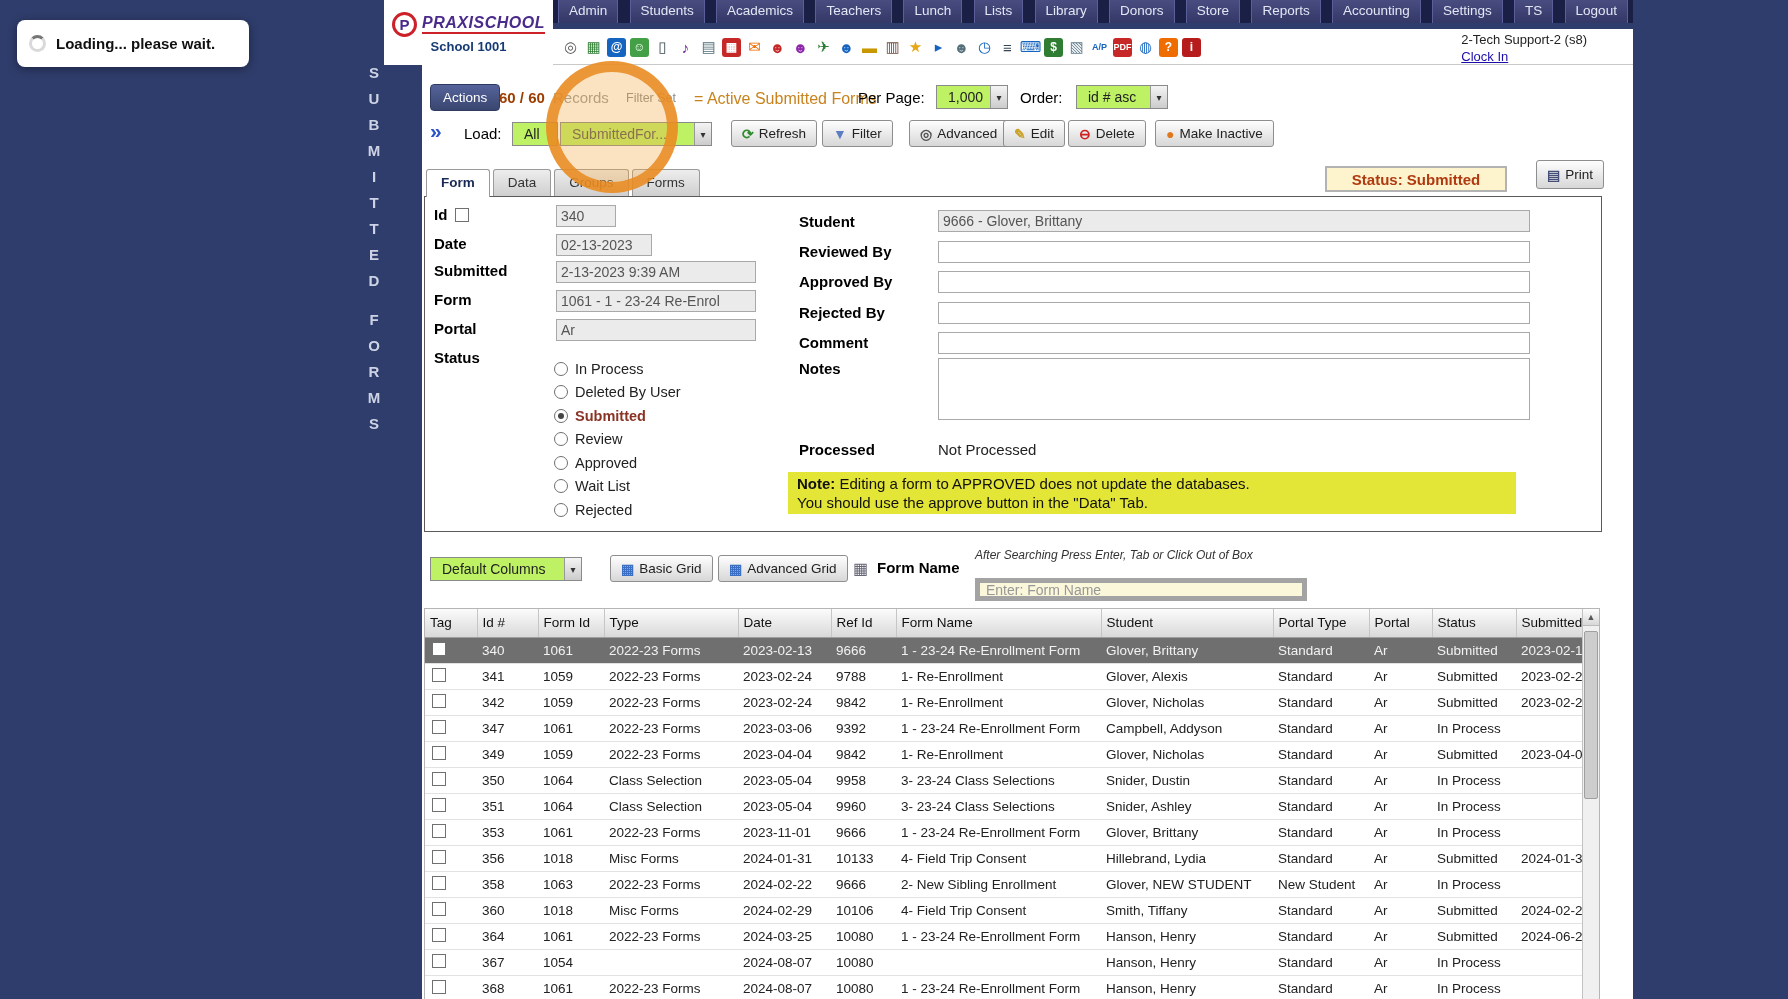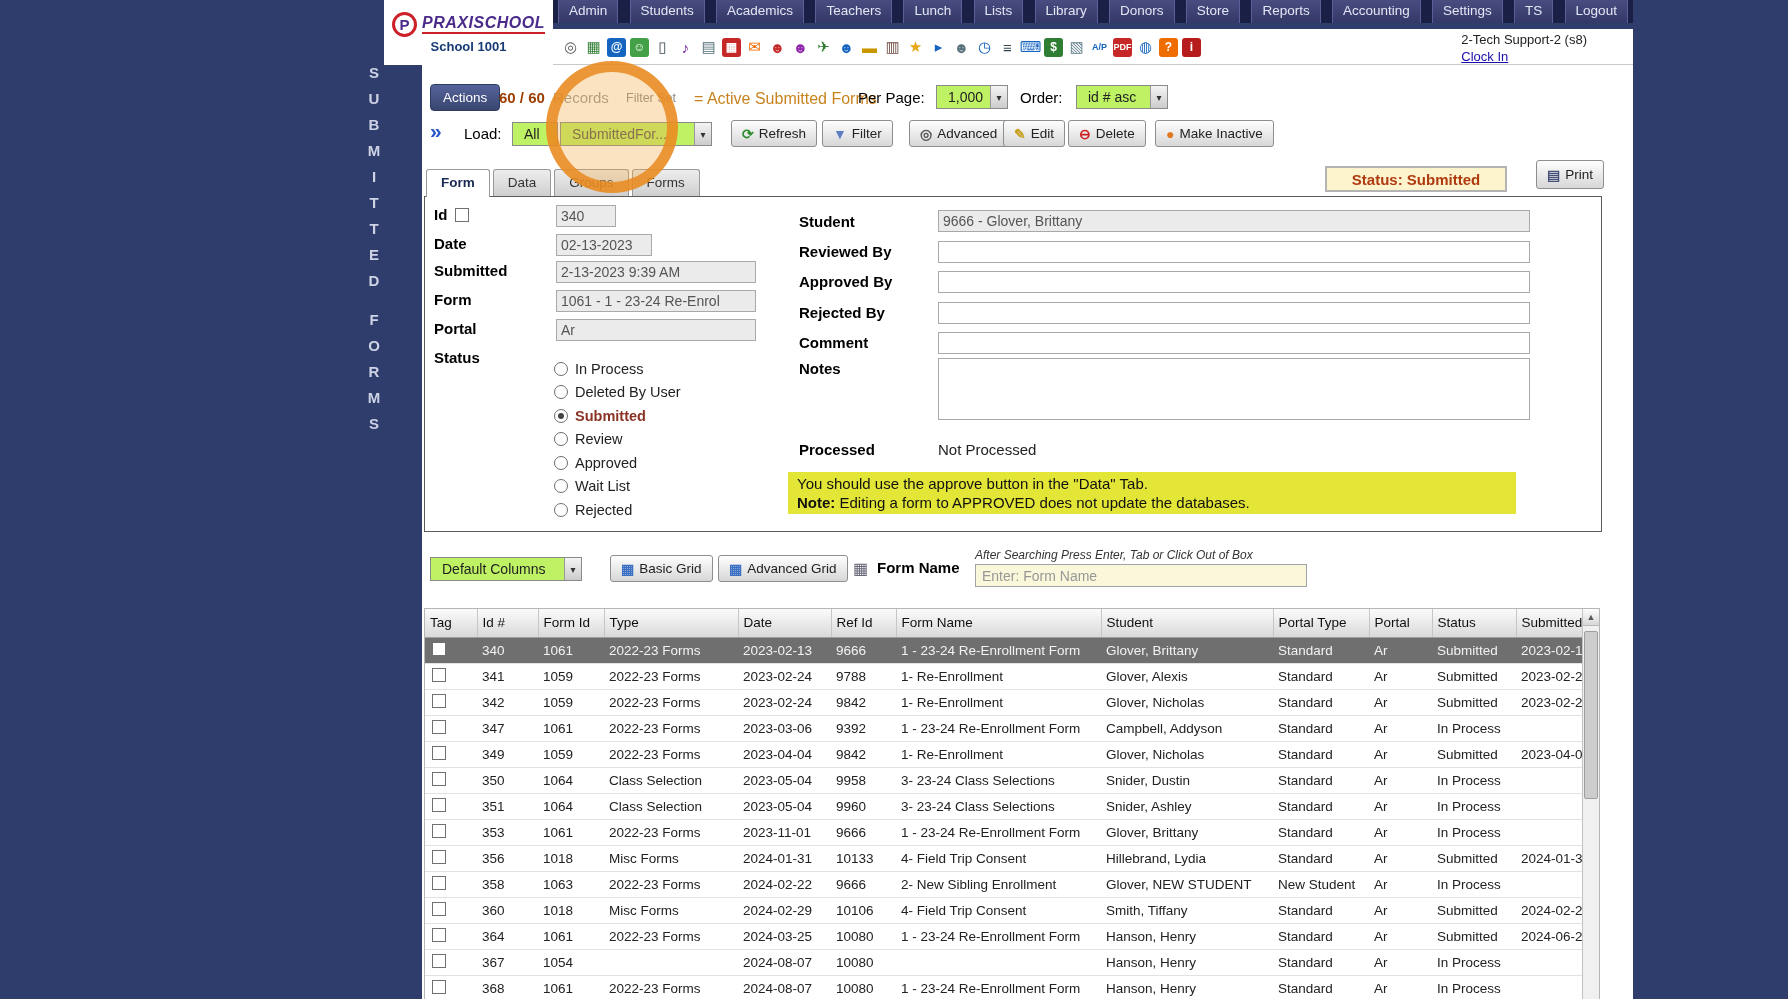--- a/index.html
+++ b/index.html
@@ -102,21 +102,21 @@
 
 .grid-controls{position:absolute;left:0;top:483px;width:100%;height:52px}
 .grid-controls>*{position:absolute}
 .cols-sel{left:8px;top:9px;width:152px}
 .bg-btn{left:188px;top:7px}
 .ag-btn{left:296px;top:7px}
 .fn-icon{left:431px;top:11px;font-size:16px;color:#667}
 .fn-label{left:455px;top:11px;font-size:15px;font-weight:bold;color:#000}
 .search-group{left:553px;top:0;width:332px}
 .search-hint{font-size:12px;font-style:italic;color:#333;text-align:left;white-space:nowrap}
-.search-input{margin-top:2px;width:332px;height:23px;border:1px solid #a3a3a3;background:#fbf7da;font-size:14px;padding:0 6px;font-family:inherit;color:#333}
+.search-input{margin-top:16px;width:332px;height:23px;border:5px solid #a3a3a3;background:#fbf7da;font-size:14px;padding:0 6px;font-family:inherit;color:#333}
 .search-input::placeholder{color:#979797}
 
 
 .table-wrap{position:absolute;left:2px;top:543px;width:1176px;height:489px;border:1px solid #b5b5b5;border-bottom:none;overflow:hidden}
 .grid{border-collapse:collapse;table-layout:fixed;width:1159px}
 .grid th{height:28px;background:linear-gradient(#fbfbfb,#d9d9d9);border-right:1px solid #c6c6c6;border-bottom:1px solid #9f9f9f;font-size:13.5px;font-weight:normal;color:#111;text-align:left;padding:0 5px;white-space:nowrap;overflow:hidden;cursor:pointer}
 .grid td{height:26px;font-size:13.5px;color:#222;padding:0 5px;border-bottom:1px solid #e2e2e2;white-space:nowrap;overflow:hidden}
 .grid td:first-child{padding-left:7px}
 .grid tr.selected td{background:#6f6f6f;color:#f2f2f2}
 .vscroll{position:absolute;right:0;top:0;bottom:0;width:17px;background:#f0f0f0;border-left:1px solid #c2c2c2}
@@ -124,20 +124,24 @@
 .vs-thumb{position:absolute;left:1px;top:22px;width:14px;height:168px;background:#cdcdcd;border:1px solid #9f9f9f;border-radius:2px;cursor:grab}
 
 
 .highlight-circle{position:absolute;left:546px;top:61px;width:132px;height:132px;border-radius:50%;border:11px solid rgba(233,138,30,.85);background:rgba(244,166,66,.33);z-index:50;pointer-events:none}
 </style>
 </head>
 <body>
 
 <div class="page">
 
+  <div class="toast">
+    <span class="spinner"></span>
+    <span class="toast-text">Loading... please wait.</span>
+  </div>
 
   <div class="vlabel">
       <span>S</span>
       <span>U</span>
       <span>B</span>
       <span>M</span>
       <span>I</span>
       <span>T</span>
       <span>T</span>
       <span>E</span>
@@ -336,22 +340,22 @@
       <input class="tinput" style="left: 513px; top: 74px; width: 592px;" value="">
       <span class="flabel" style="left:374px;top:107px">Rejected By</span>
       <input class="tinput" style="left: 513px; top: 105px; width: 592px;" value="">
       <span class="flabel" style="left:374px;top:137px">Comment</span>
       <input class="tinput" style="left: 513px; top: 135px; width: 592px;" value="">
       <span class="flabel" style="left:374px;top:163px">Notes</span>
       <textarea class="tinput" style="left: 513px; top: 161px; width: 592px; height: 62px;"></textarea>
       <span class="flabel" style="left:374px;top:244px">Processed</span>
       <span class="processed-value" style="left:513px;top:244px">Not Processed</span>
       <div class="note-box">
+        <div><b>Note:</b> <span>Editing a form to APPROVED does not update the databases.</span></div>
         <div>You should use the approve button in the "Data" Tab.</div>
-        <div><b>Note:</b> <span>Editing a form to APPROVED does not update the databases.</span></div>
       </div>
     </div>
 
     <div class="grid-controls">
       <div class="sel cols-sel">
         <span>Default Columns</span>
         <span class="sel-arrow">▾</span>
       </div>
       <button class="gbtn bg-btn">
           <span class="btn-ico" style="color:#3a6fc4">▦</span>

